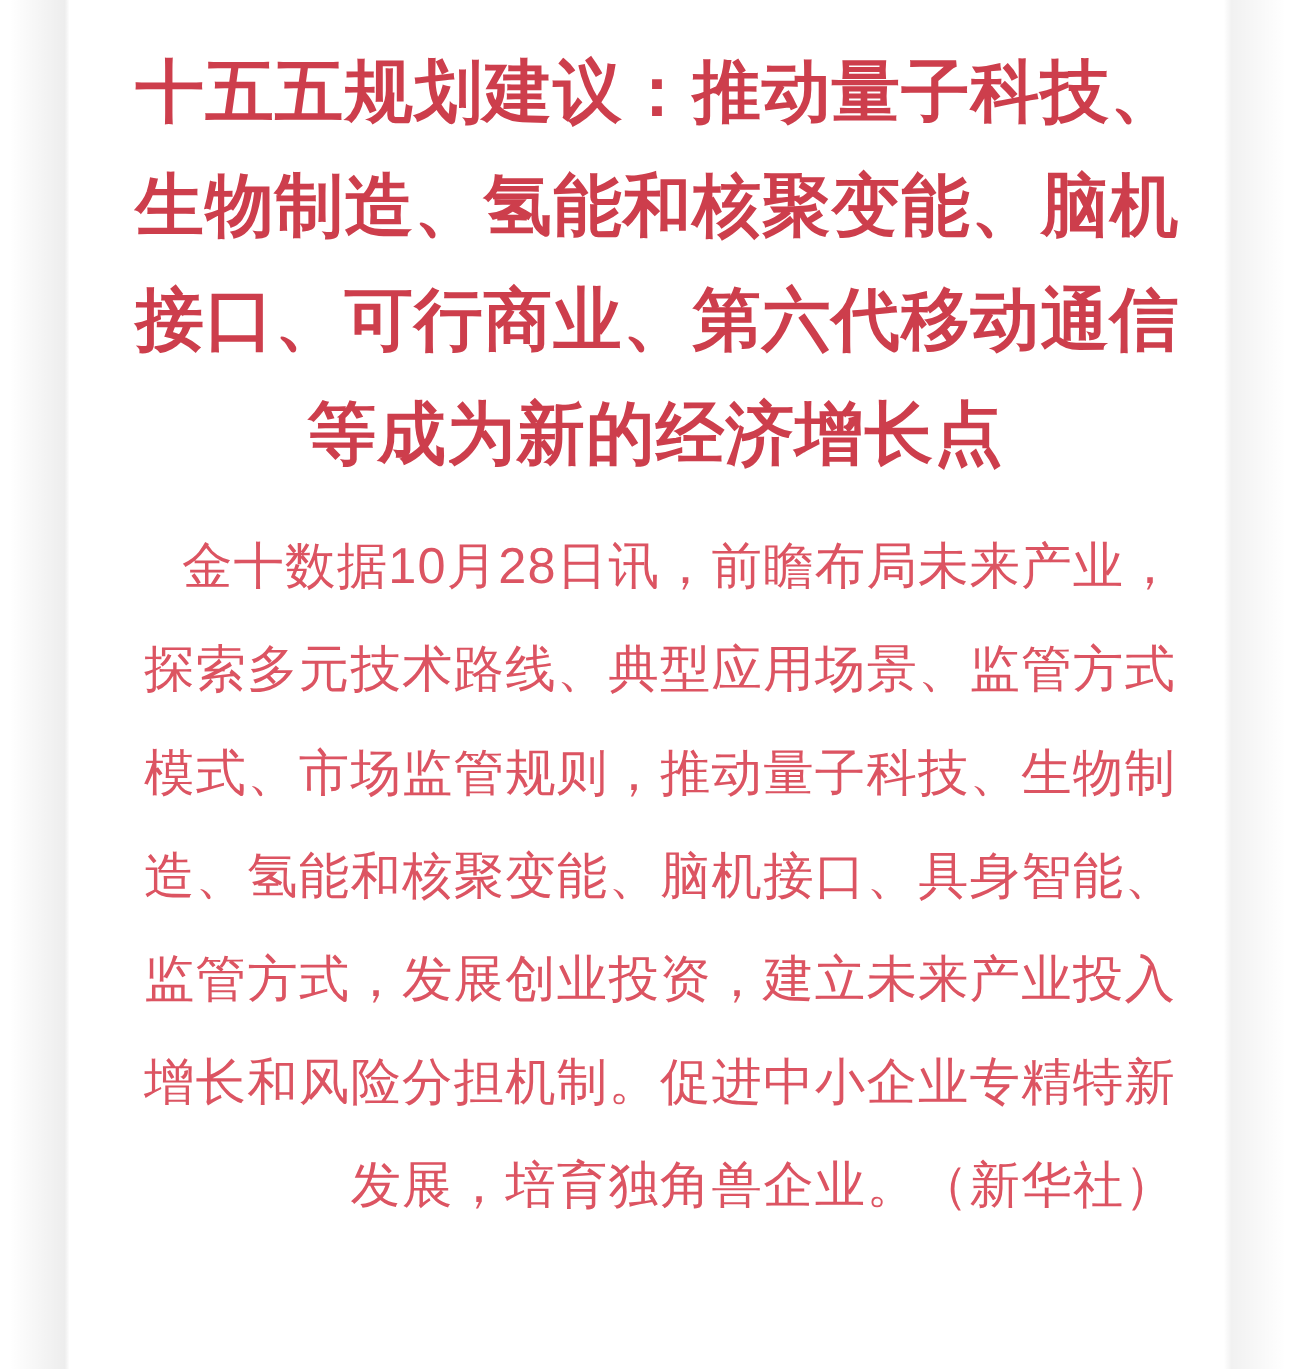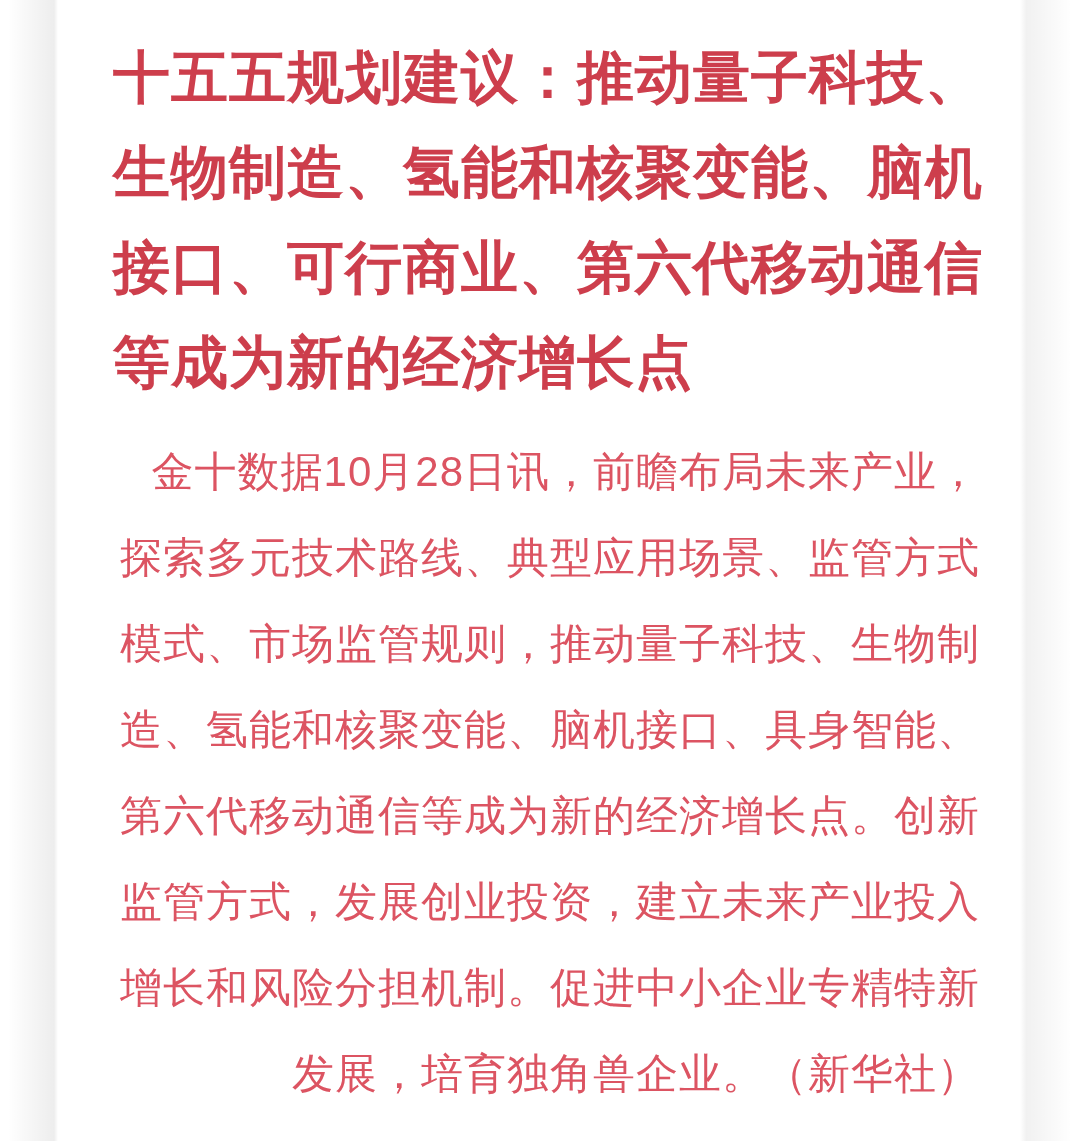--- a/index.html
+++ b/index.html
@@ -38,21 +38,21 @@
       rgba(0,0,0,0.035) 45%,
       rgba(0,0,0,0.00) 100%);
     pointer-events: none;
   }
   .article {
     position: absolute;
     left: 0; top: 0;
     width: 1080px;
     padding: 30px 100px 0 113px;
   }
-  .article-title { display: block; }
+  .article-title { display: block; text-align: center; }
   .title-line {
     font-family: "Liberation Serif", "DejaVu Serif", serif;
     font-weight: 700;
     font-size: 57px;
     line-height: 95px;
     letter-spacing: 1px;
     color: #cd3e4c;
     white-space: nowrap;
   }
   .article-body { display: block; margin-top: 19px; }
@@ -82,20 +82,19 @@
       <div class="title-line">生物制造、氢能和核聚变能、脑机</div>
       <div class="title-line">接口、可行商业、第六代移动通信</div>
       <div class="title-line">等成为新的经济增长点</div>
     </h1>
 
     <div class="article-body">
       <div class="body-line">金十数据10月28日讯，前瞻布局未来产业，</div>
       <div class="body-line">探索多元技术路线、典型应用场景、监管方式</div>
       <div class="body-line">模式、市场监管规则，推动量子科技、生物制</div>
       <div class="body-line">造、氢能和核聚变能、脑机接口、具身智能、</div>
-      <div class="body-line">第六代移动通信等成为新的经济增长点。创新</div>
       <div class="body-line">监管方式，发展创业投资，建立未来产业投入</div>
       <div class="body-line">增长和风险分担机制。促进中小企业专精特新</div>
       <div class="body-line">发展，培育独角兽企业。（新华社）</div>
     </div>
 
   </div>
 </div>
 
 </body></html>

